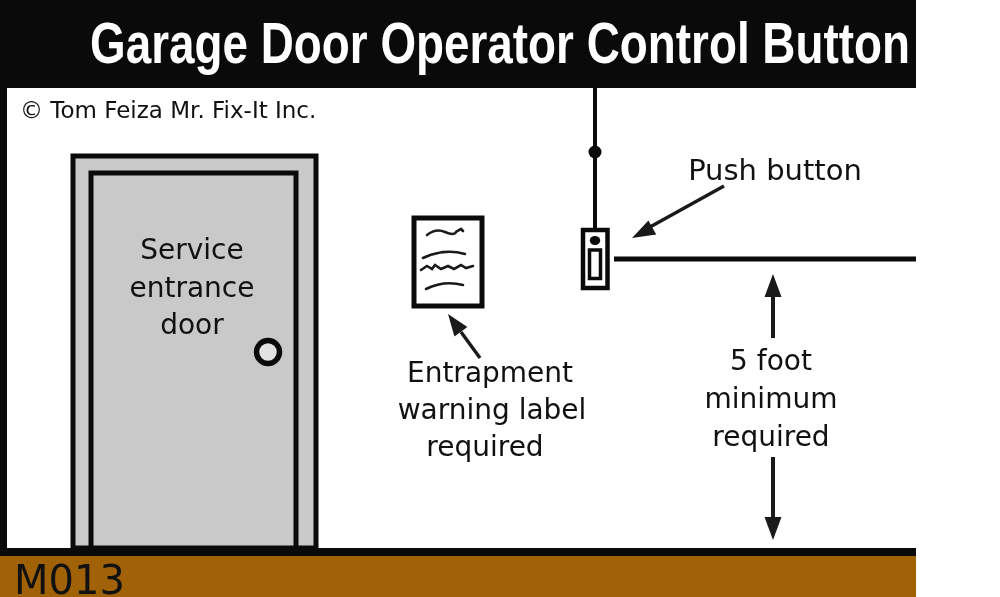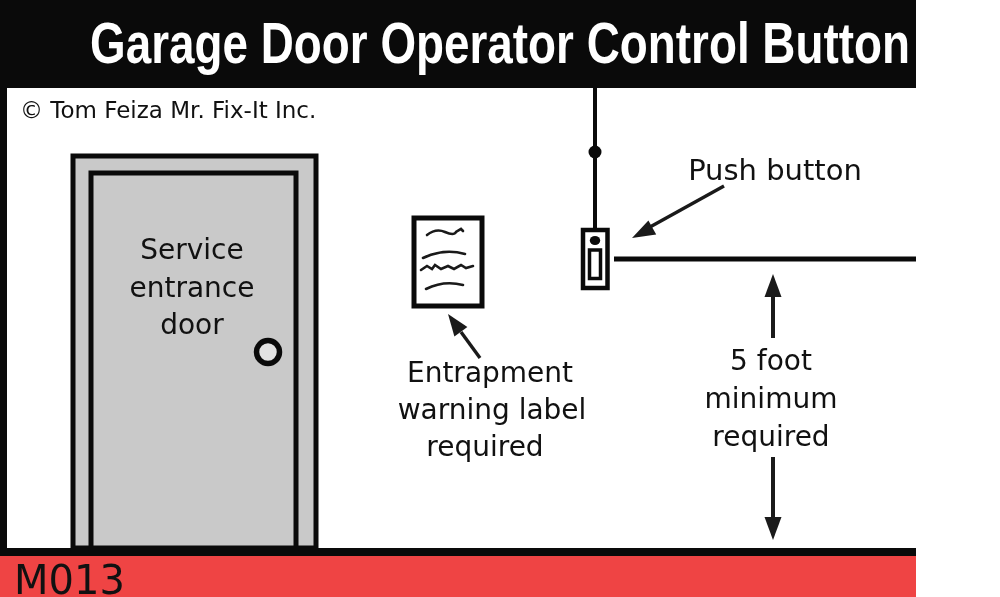--- a/index.html
+++ b/index.html
@@ -1,19 +1,19 @@
 <!DOCTYPE html>
 <html><head>
 <meta charset="utf-8">
 <style>
   html,body{margin:0;padding:0;background:#ffffff;}
   .canvas{
     position:relative;
     width:916px;height:597px;
-    background:#ef4444;
+    background:#a16207;
     font-family:"DejaVu Sans", sans-serif;
     overflow:hidden;
   }
   svg{display:block;}
   .title-text{
     font-family:"Liberation Sans", sans-serif;
     font-weight:bold;
     font-size:57px;
     fill:#ffffff;
   }

